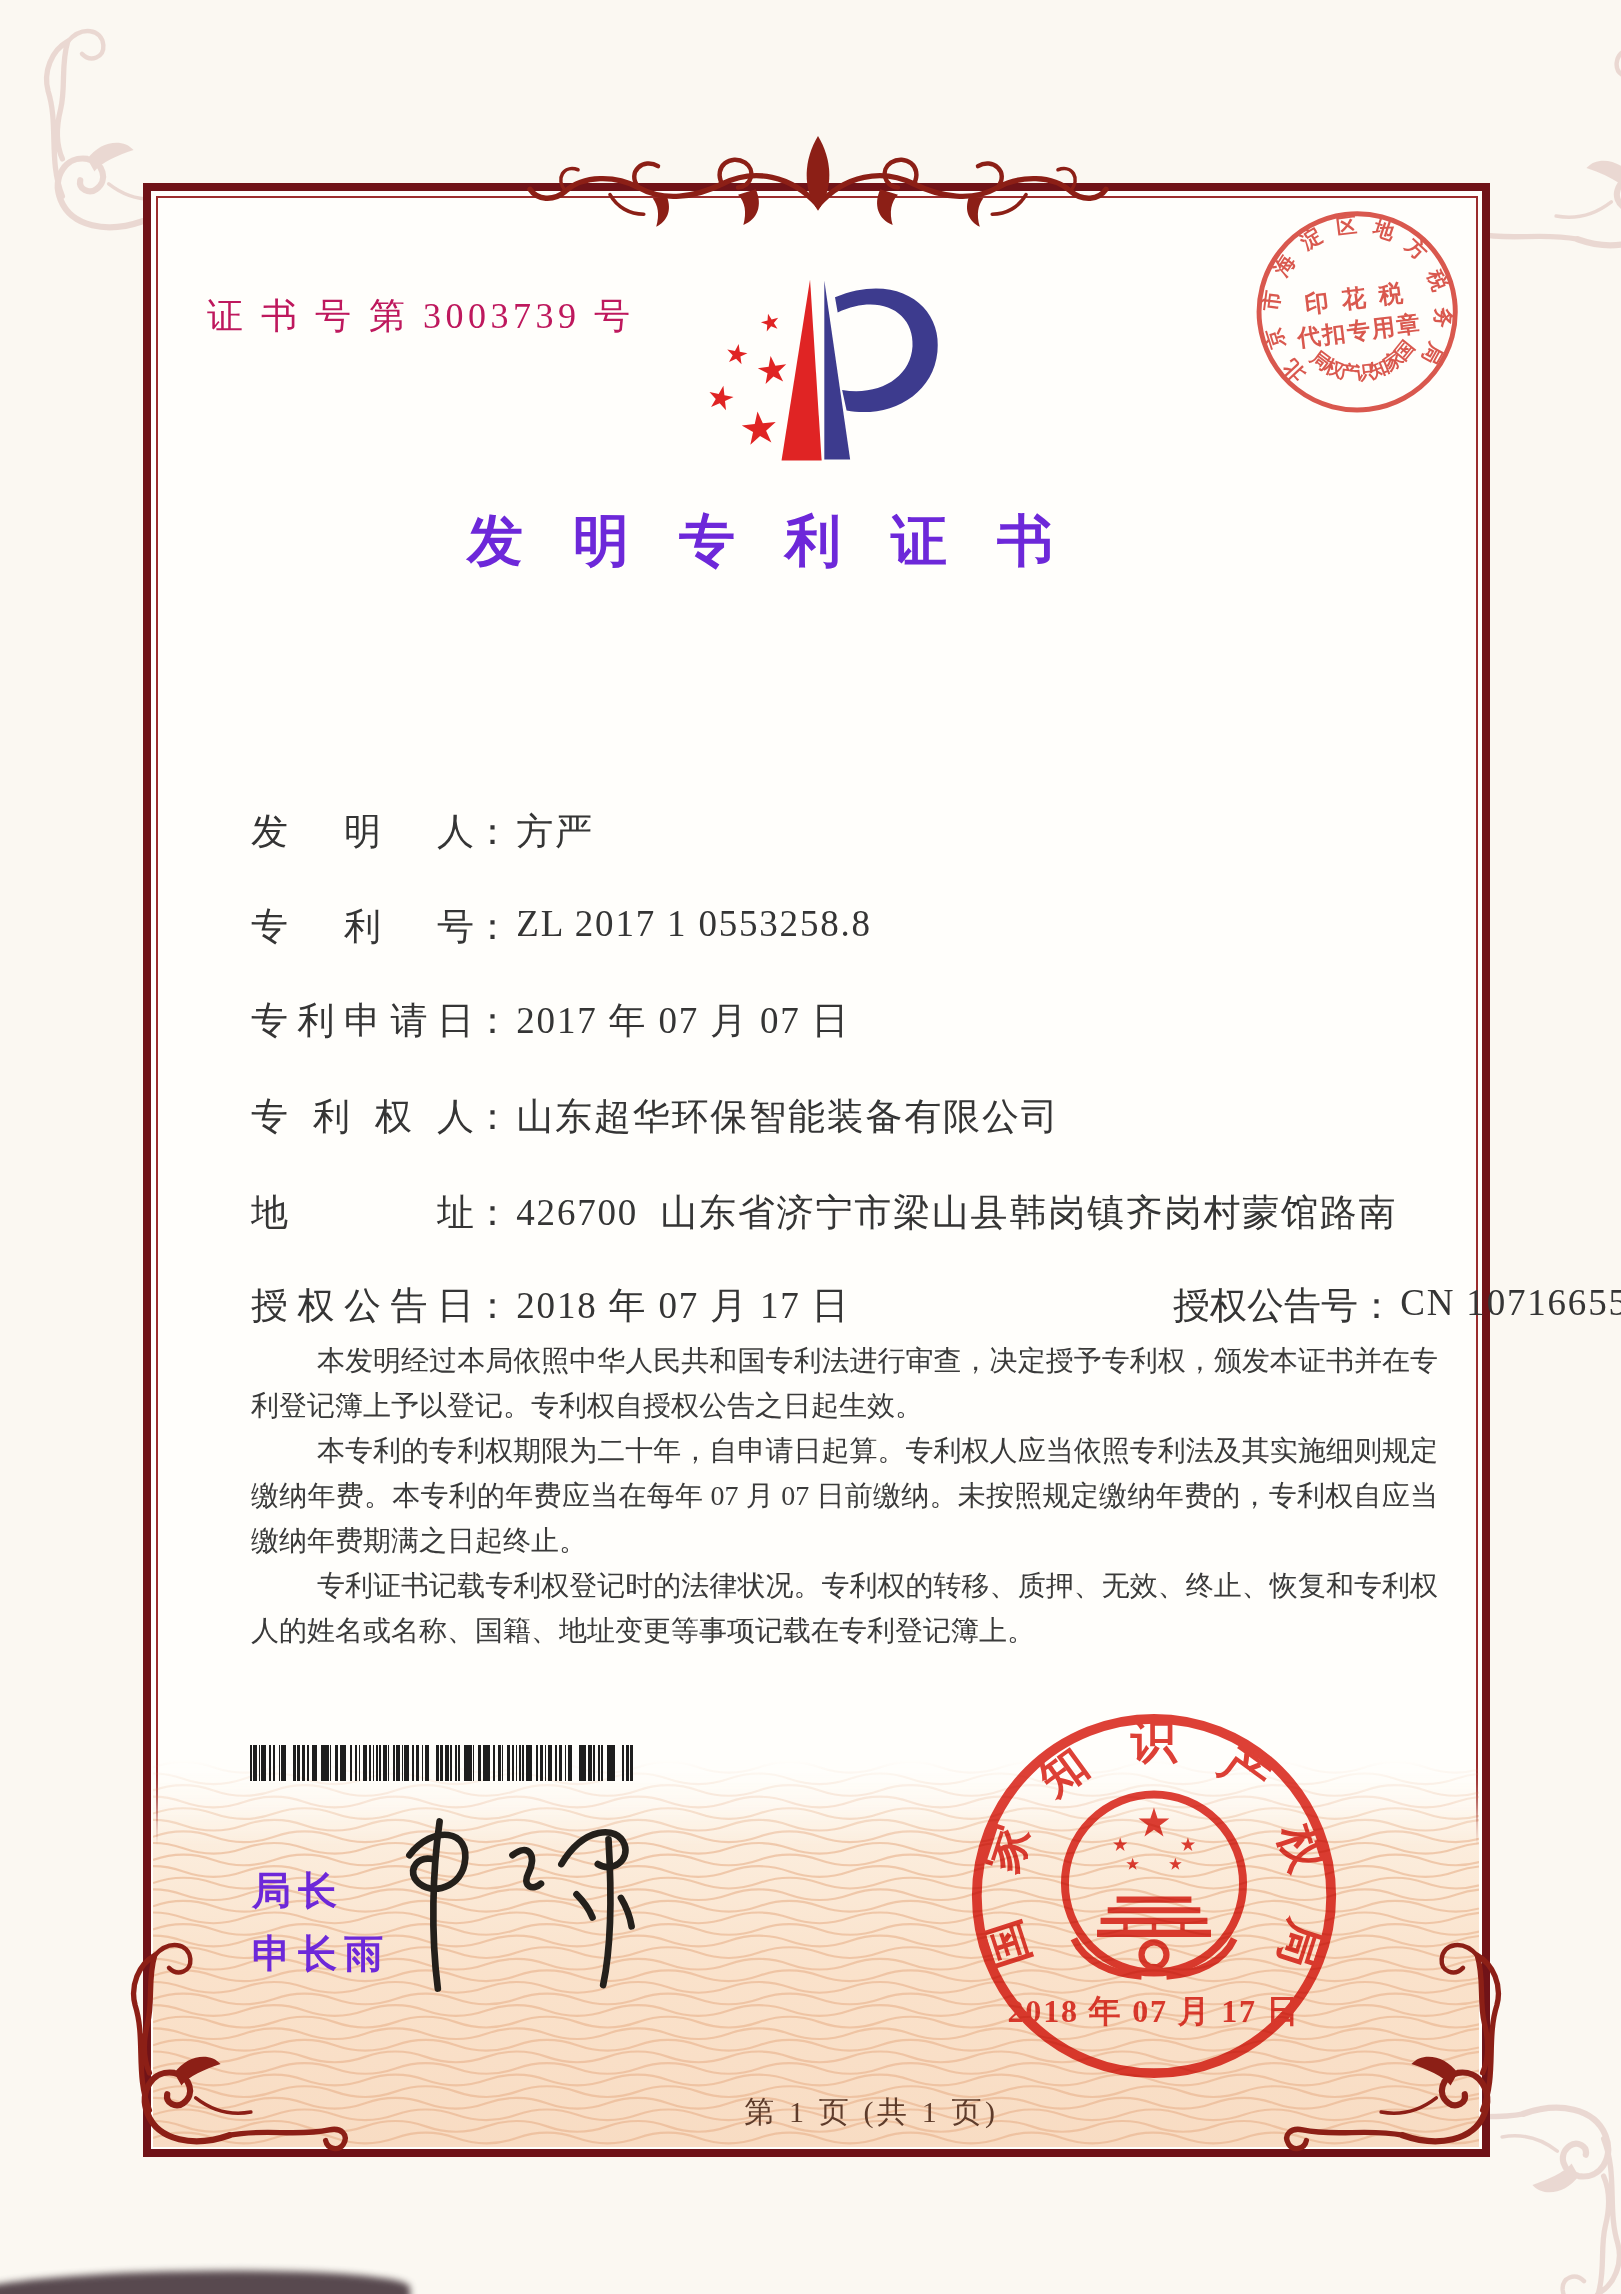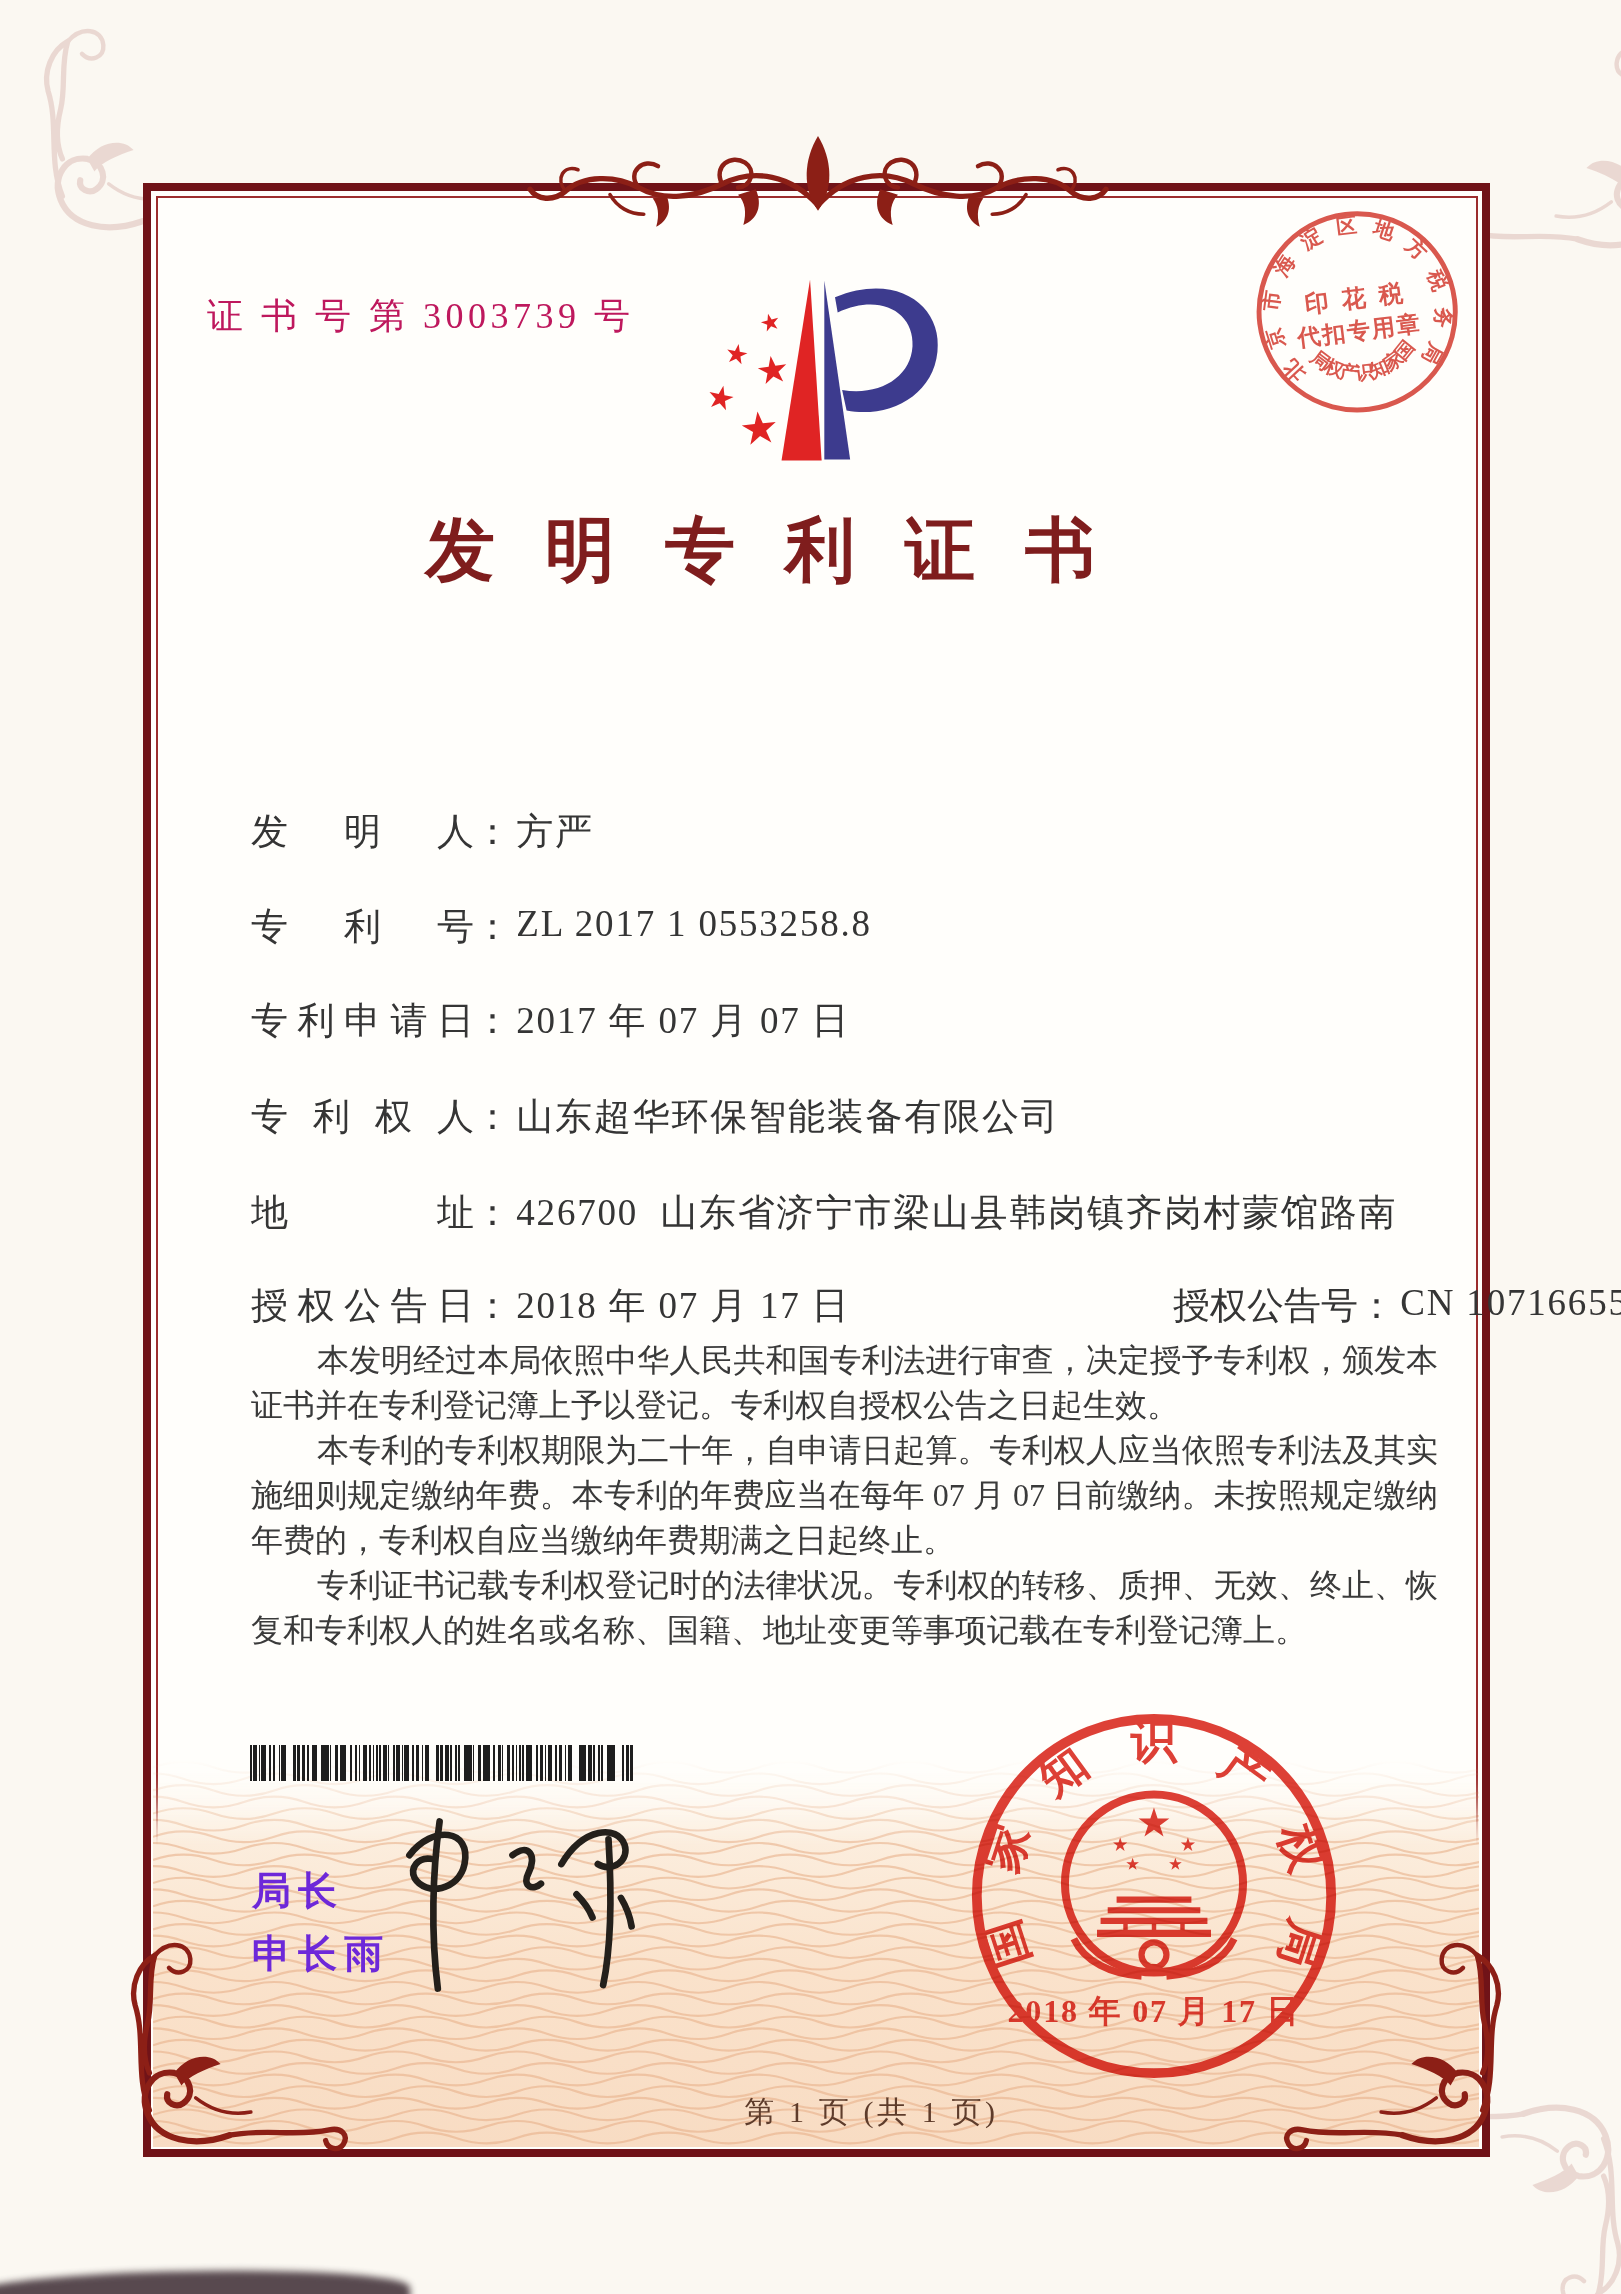--- a/index.html
+++ b/index.html
@@ -9,31 +9,31 @@
 
   
   .wm{opacity:.14;}
 
   
   .frame{position:absolute;left:143px;top:183px;width:1347px;height:1974px;border:8px solid #701318;box-sizing:border-box;background:#fffefb;}
   .frame-inner{position:absolute;left:4.5px;top:4.5px;right:4.5px;bottom:4.5px;border:2.7px solid #9c2d2d;}
 
   
   .cert-no{position:absolute;left:207px;top:292px;font-size:36px;letter-spacing:4.5px;color:#be185d;z-index:3;}
-  .title{position:absolute;left:143px;top:504px;width:1234px;text-align:center;font-size:70px;font-weight:bold;color:#7f1d1d;letter-spacing:50px;text-indent:50px;z-index:3;}
+  .title{position:absolute;left:143px;top:504px;width:1234px;text-align:center;font-size:56px;font-weight:bold;color:#6d28d9;letter-spacing:50px;text-indent:50px;z-index:3;}
 
   
   .field-row{position:absolute;left:251px;font-size:37px;color:#353535;z-index:3;white-space:nowrap;}
   .flabel{display:inline-block;width:223px;text-align:justify;text-align-last:justify;vertical-align:top;}
   .fcolon{display:inline-block;vertical-align:top;}
   .fvalue{display:inline-block;margin-left:5.3px;letter-spacing:1.8px;vertical-align:top;white-space:pre-wrap;}
   .grant-right{position:absolute;left:922px;top:0;white-space:nowrap;}
 
   
-  .body-text{position:absolute;left:251px;top:1338px;width:1187px;font-size:32px;line-height:45px;color:#3a3a3a;text-align:justify;z-index:3;}
+  .body-text{position:absolute;left:251px;top:1338px;width:1187px;font-size:28px;line-height:45px;color:#3a3a3a;text-align:justify;z-index:3;}
   .body-text p{margin:0;text-indent:66px;}
 
   
   .barcode{position:absolute;left:250px;top:1745px;width:385px;height:36px;z-index:4;
     background:
       repeating-linear-gradient(90deg,#1e1e1e 0 1.8px,transparent 1.8px 4.5px,#1e1e1e 4.5px 7.1px,transparent 7.1px 9px,#1e1e1e 9px 9.8px,transparent 9.8px 14.3px),
       repeating-linear-gradient(90deg,transparent 0 2.7px,#1e1e1e 2.7px 4.5px,transparent 4.5px 10.7px,#1e1e1e 10.7px 14.3px,transparent 14.3px 20.5px);
   }
 
   

